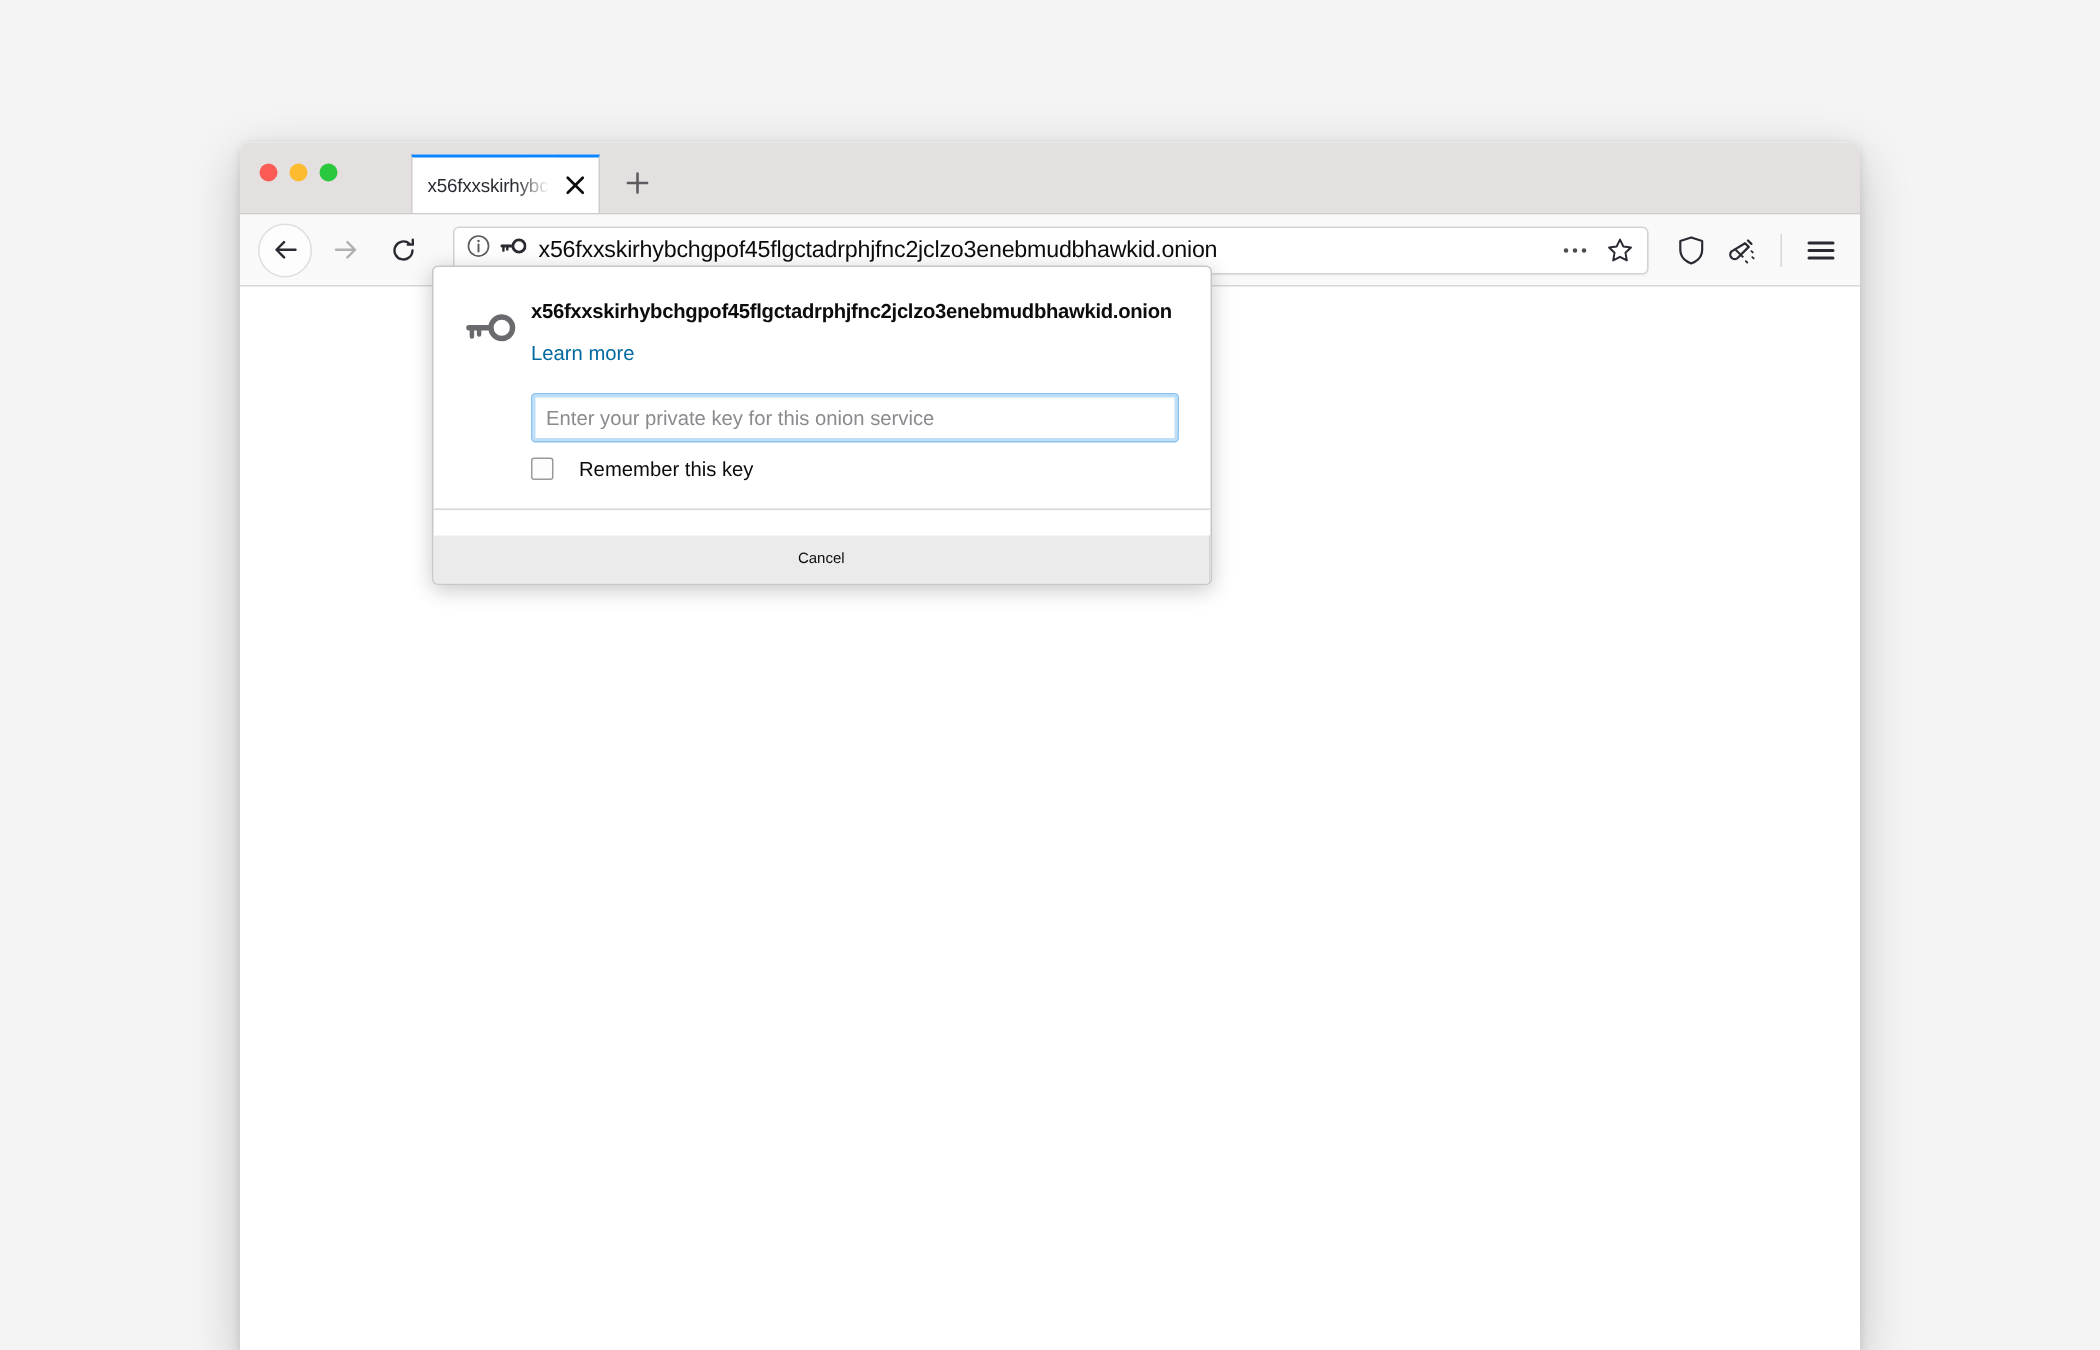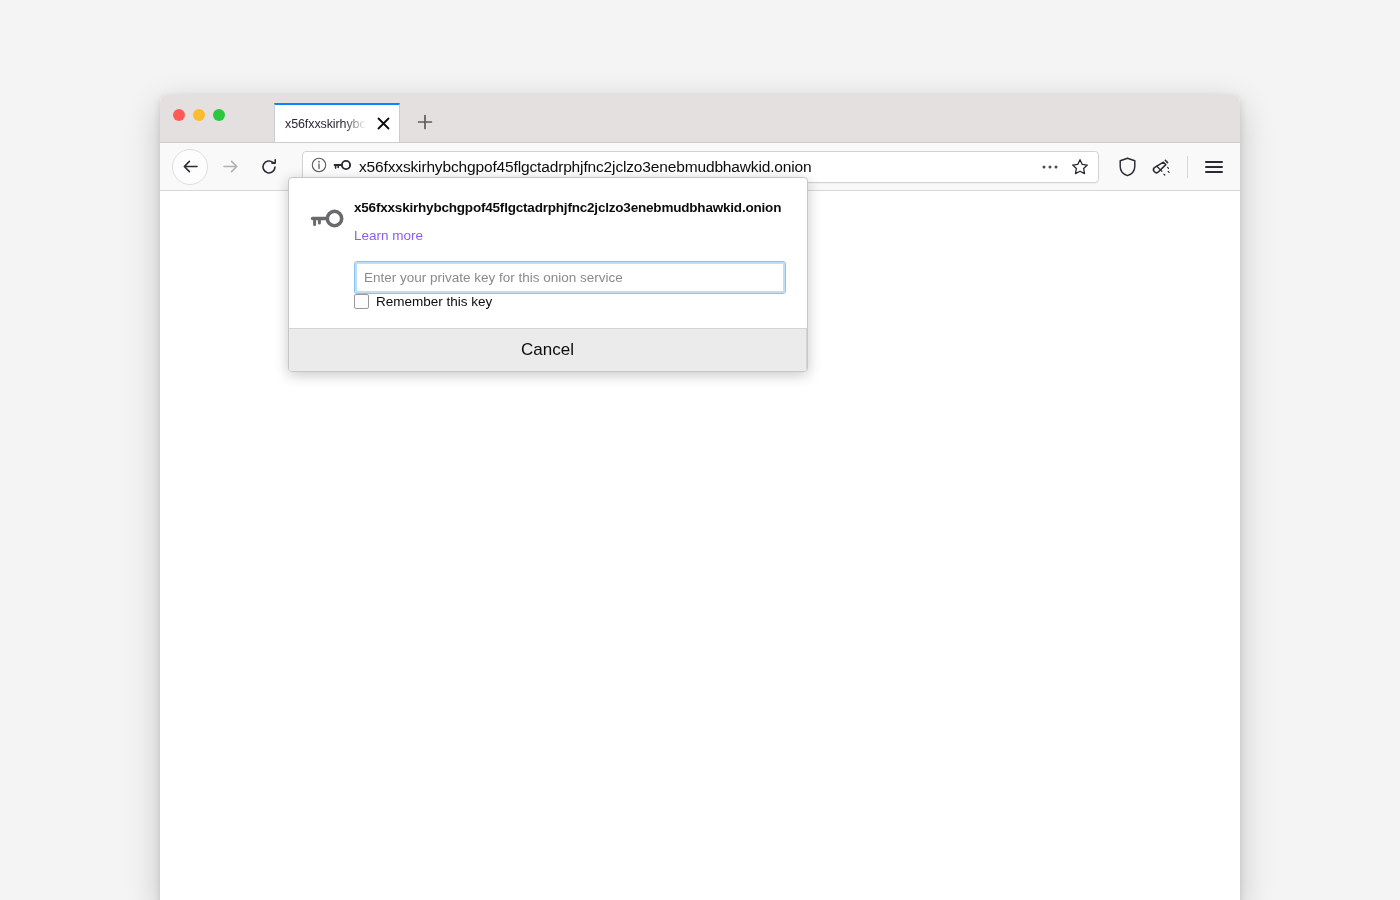--- a/index.html
+++ b/index.html
@@ -268,21 +268,21 @@
   .dialog-sub {
     font-size: 13.5px;
     color: #0c0c0d;
     line-height: 1.3;
     margin-top: 1px;
   }
   .learn-more {
     display: inline-block;
     margin-top: 11px;
     font-size: 13.5px;
-    color: #8b5cf6;
+    color: #0369a1;
     text-decoration: none;
   }
   .key-input {
     display: block;
     box-sizing: border-box;
     width: 100%;
     margin-top: 17px;
     height: 33px;
     padding: 0 9px;
     font-size: 13.5px;
@@ -292,50 +292,51 @@
     border: 1px solid #8ac2f0;
     border-radius: 3px;
     outline: 2px solid rgba(138,194,240,0.55);
     outline-offset: -3px;
   }
   .key-input::placeholder { color: #8b8b8f; }
 
   .remember-row {
     display: flex;
     align-items: flex-start;
-    margin-top: 0;
-    gap: 7px;
+    margin-top: 10px;
+    gap: 17px;
   }
   .checkbox {
     width: 13px;
     height: 13px;
     border: 1px solid #9a9a9e;
     border-radius: 2px;
     background: #fdfdfd;
     flex: 0 0 auto;
   }
   .remember-label {
     font-size: 13.5px;
     color: #0c0c0d;
   }
 
   .dialog-footer {
     display: flex;
     border-top: 1px solid #d5d5d5;
   }
   .dlg-btn {
     flex: 1 1 50%;
-    height: 42px;
+    height: 32px;
     border: none;
     font-family: "Liberation Sans", sans-serif;
-    font-size: 17px;
+    font-size: 10px;
     display: flex;
     align-items: center;
     justify-content: center;
     cursor: default;
+    margin-top: 17px;
   }
   .btn-cancel {
     background: #ebebeb;
     color: #0c0c0d;
     border-right: 1px solid #d5d5d5;
   }
   .btn-done {
     background: #0a5fd9;
     color: #ffffff;
   }

